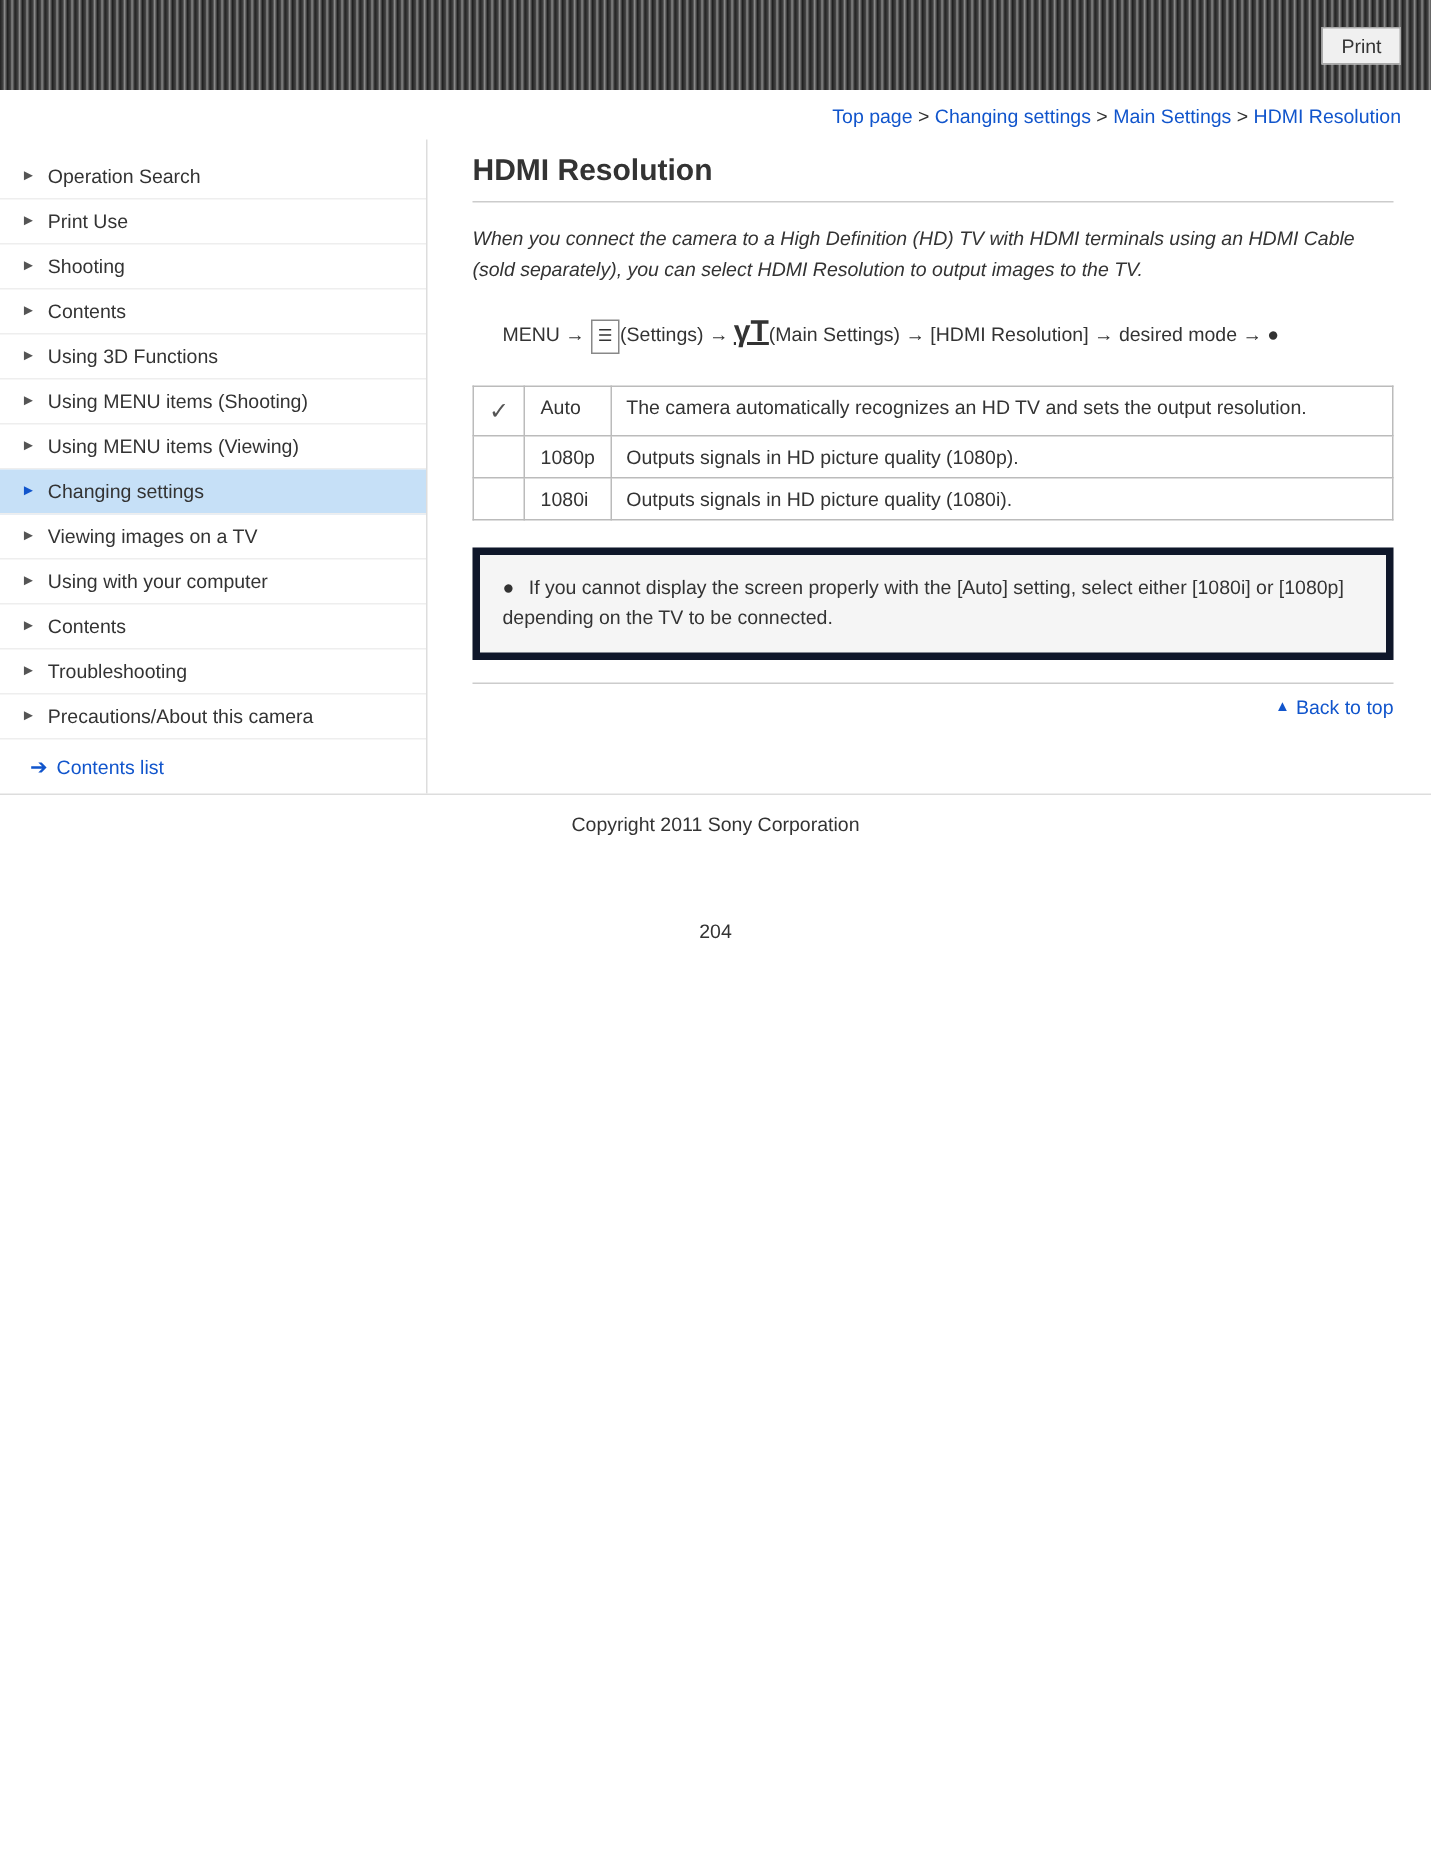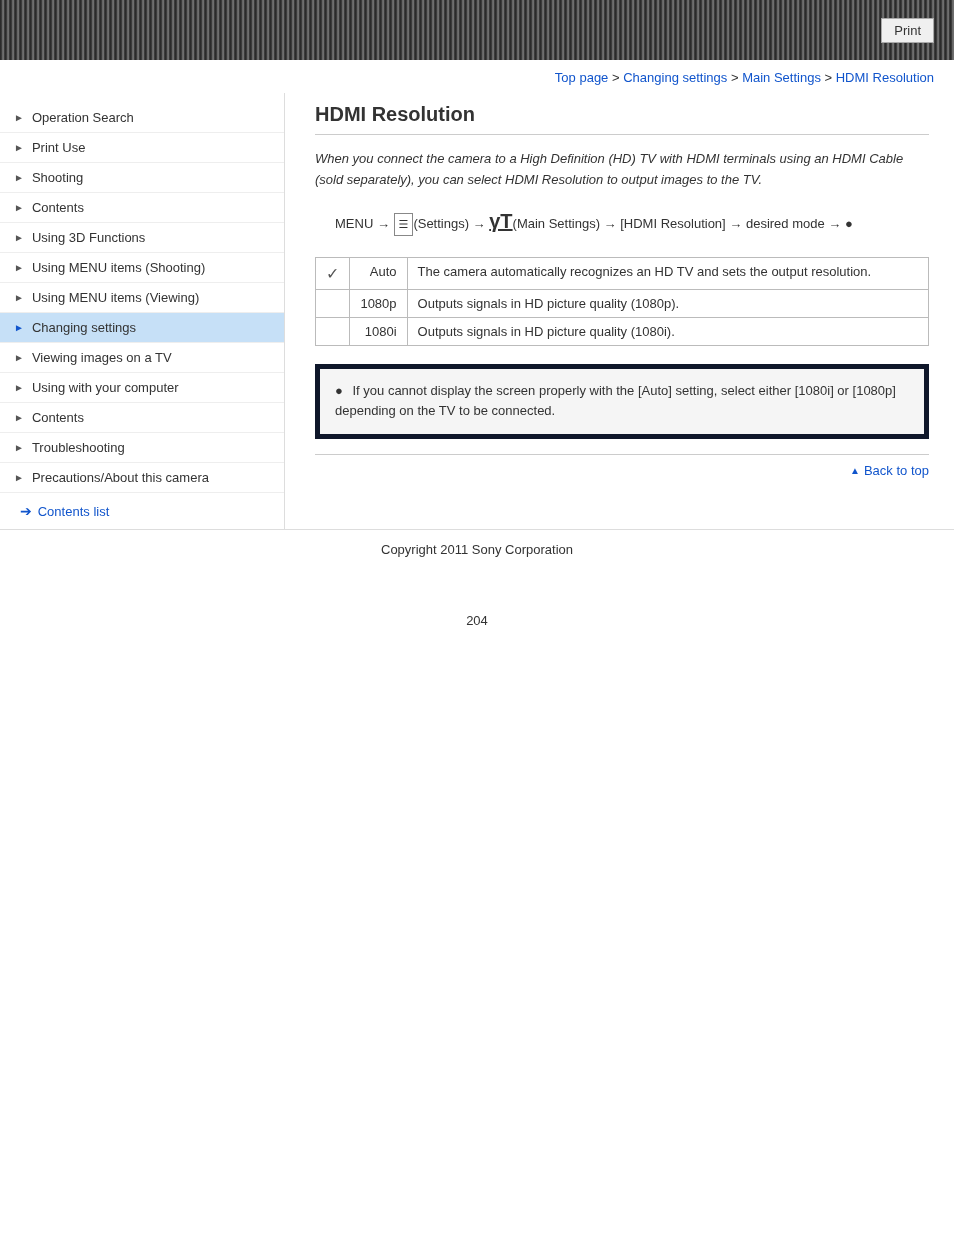--- a/index.html
+++ b/index.html
@@ -153,21 +153,21 @@
     }
 
     .resolution-table .icon-cell {
       width: 30px;
       text-align: center;
       background: #fff;
     }
 
     .resolution-table .mode-cell {
       width: 50px;
-      text-align: right;
+      text-align: left;
     }
 
     
     .note-box {
       background: #f5f5f5;
       border: 5px solid #0f172a;
       padding: 12px 15px;
       font-size: 13px;
       line-height: 1.6;
       color: #333;

